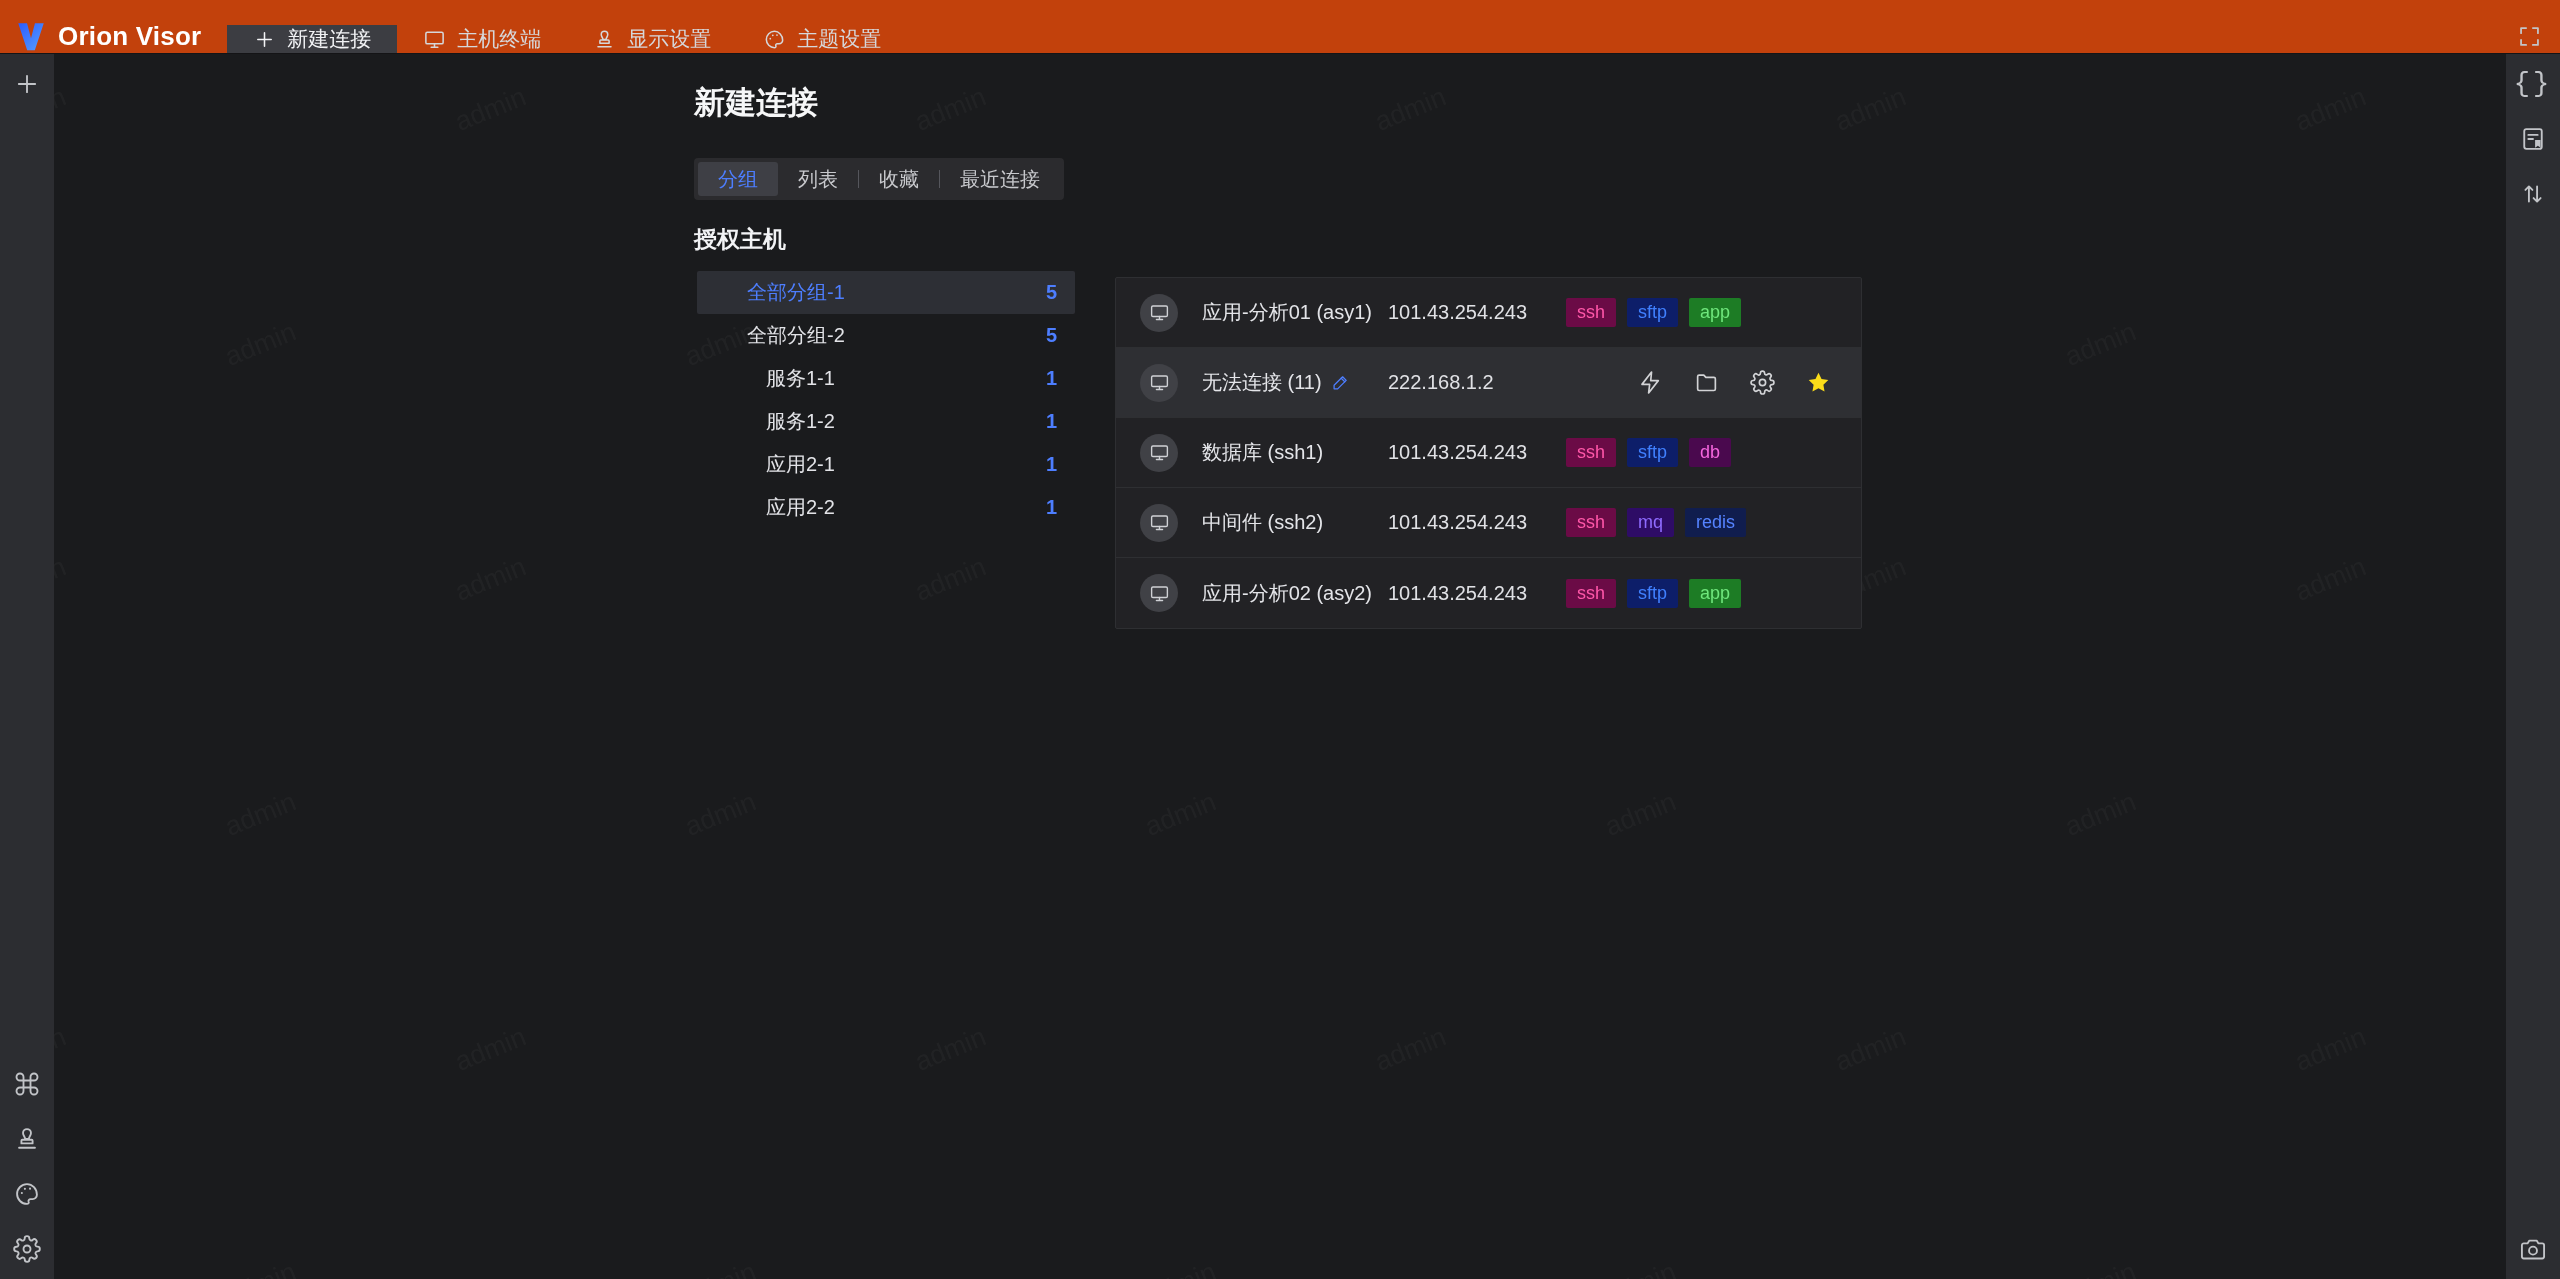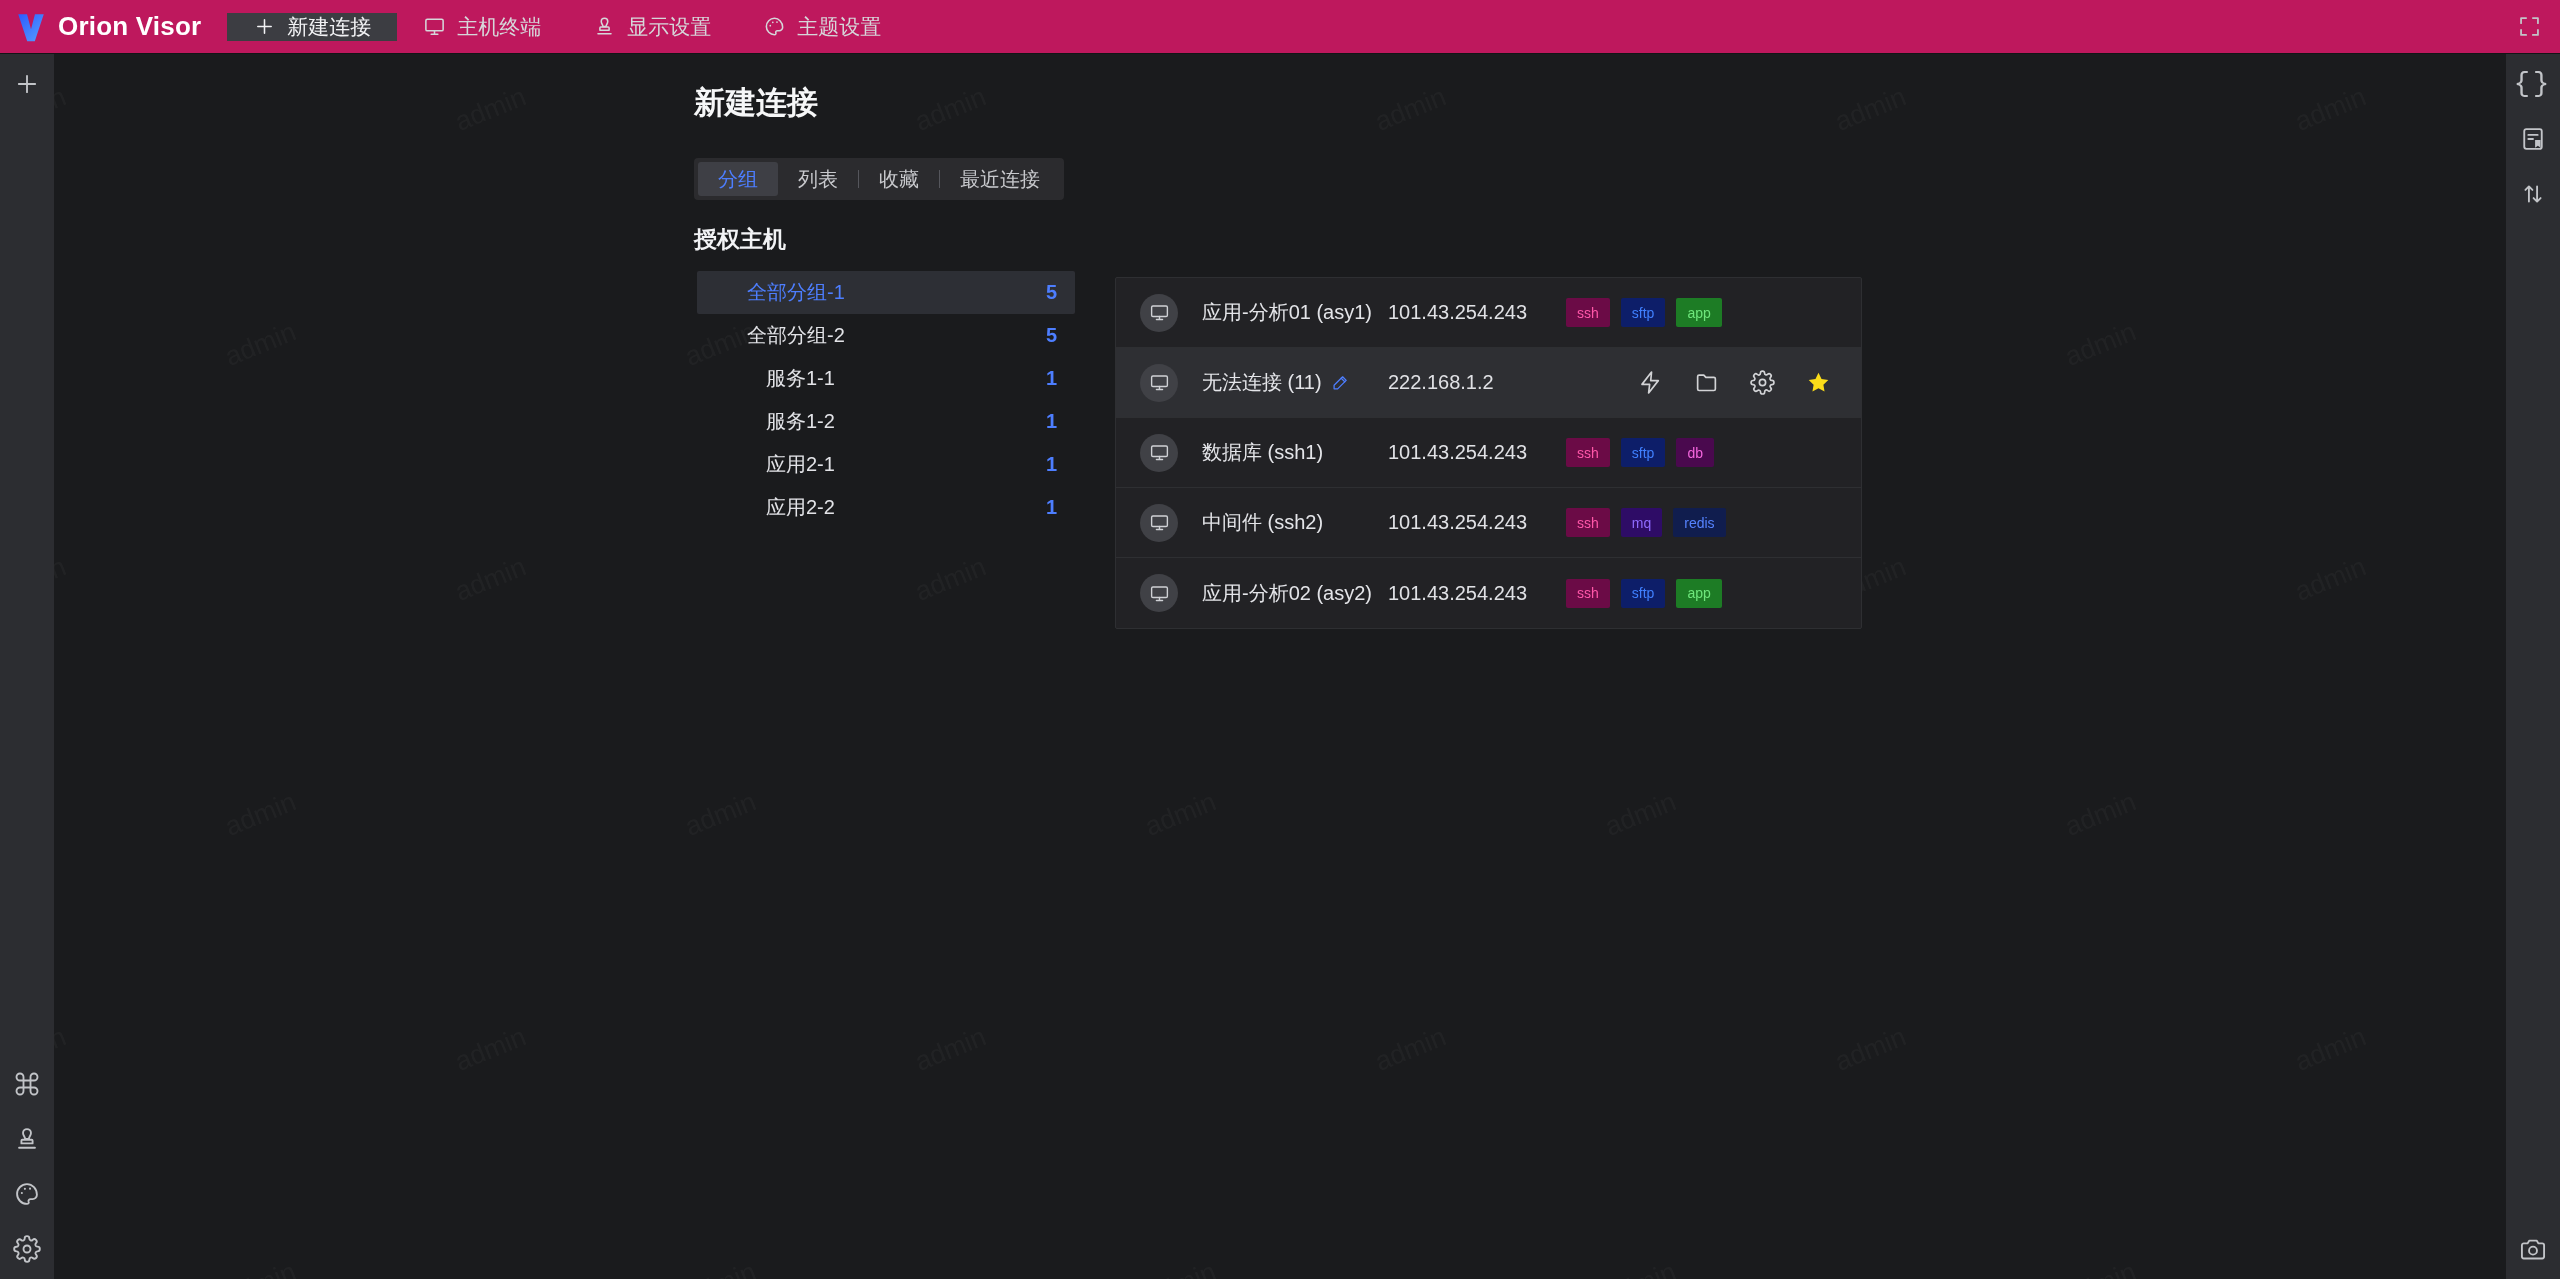--- a/index.html
+++ b/index.html
@@ -1,21 +1,21 @@
 <!DOCTYPE html>
 <html><head>
 <meta charset="utf-8">
 <style>
   * { margin:0; padding:0; box-sizing:border-box; }
   html,body { width:2560px; height:1279px; overflow:hidden; background:#1a1b1d;
     font-family:"Liberation Sans","DejaVu Sans",sans-serif; }
 
   
   .topbar { position:absolute; left:0; top:0; width:2560px; height:54px;
-    background:#be185d; display:flex; align-items:center; z-index:30;
+    background:#c2410c; display:flex; align-items:flex-end; z-index:30;
     border-bottom:1px solid #141416; }
   .logo { display:flex; align-items:center; gap:10px; padding:0 26px 0 14px; }
   .logo-title { color:#ffffff; font-size:26px; font-weight:700; letter-spacing:.2px; }
   .nav { display:flex; align-items:stretch; }
   .nav-item { display:flex; align-items:center; gap:11px; padding:0 26px;
     color:#d6d7da; font-size:21px; cursor:pointer; }
   .nav-item.active { background:#3c3d42; color:#f2f3f5; }
   .topbar-right { margin-left:auto; display:flex; align-items:center; padding-right:14px; }
 
   
@@ -76,21 +76,21 @@
   .host-row:last-child { border-bottom:none; }
   .host-row.hover { background:#2e2f33; }
   .avatar { width:38px; height:38px; border-radius:50%; background:#404146; flex:none;
     display:flex; align-items:center; justify-content:center; color:#cfd1d5; }
   .host-name { position:absolute; left:86px; display:flex; align-items:center; gap:9px;
     color:#e4e5e9; font-size:20px; white-space:nowrap; }
   .edit-pen { color:#4d7eff; display:flex; cursor:pointer; }
   .host-ip { position:absolute; left:272px; color:#e0e1e5; font-size:20px; }
   .host-tags { position:absolute; left:450px; display:flex; gap:11px; }
   .tag { height:29px; display:flex; align-items:center; padding:0 11px; border-radius:2px;
-    font-size:14px; }
+    font-size:18px; }
   .host-actions { margin-left:auto; display:flex; align-items:center; gap:30px; }
   .act-btn { width:26px; height:26px; display:flex; align-items:center; justify-content:center;
     color:#d2d3d6; cursor:pointer; }
   .act-btn.fav { color:#fadc19; }
 
   .ic { display:block; }
 </style>
 </head>
 <body>
 

